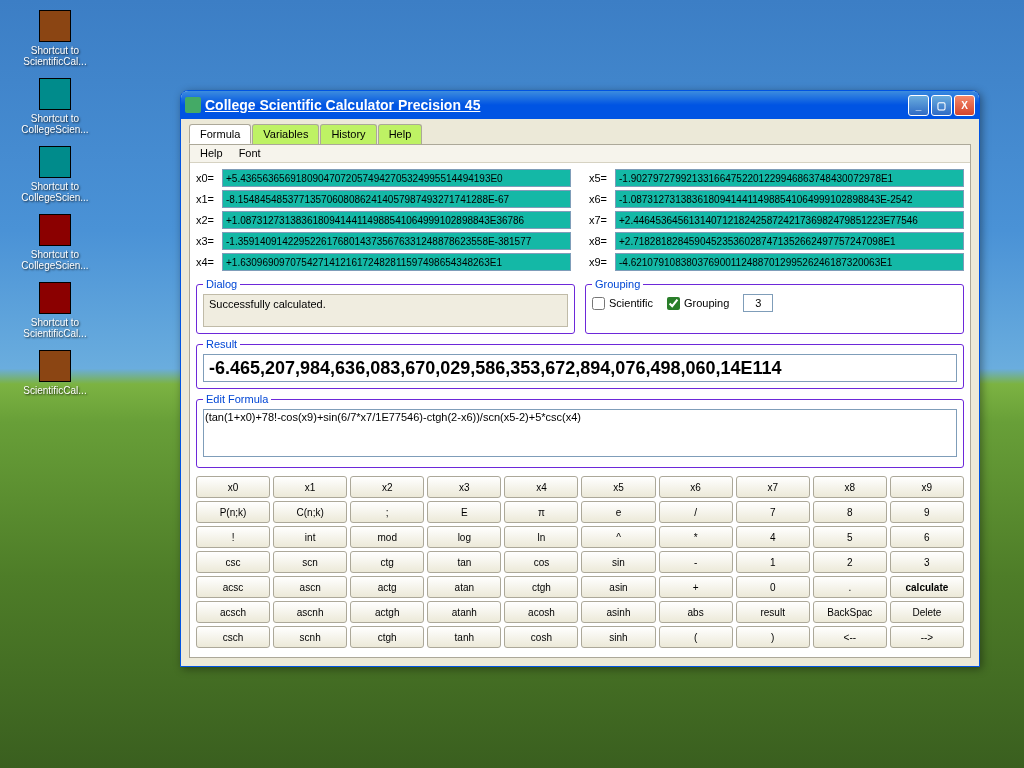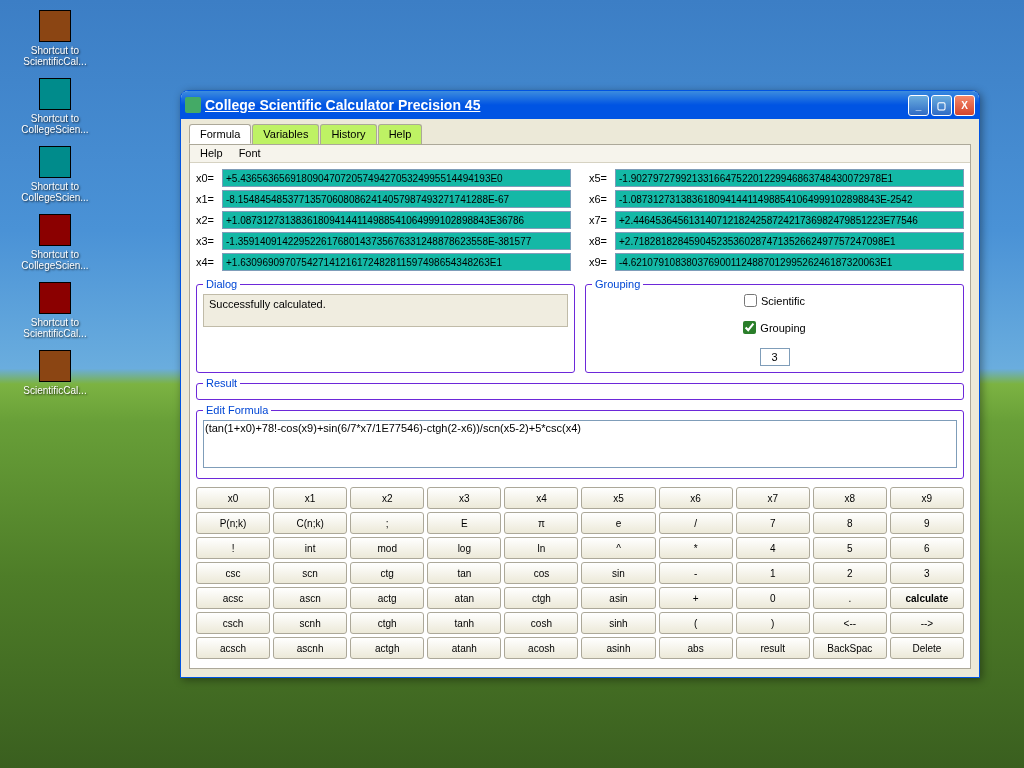--- a/index.html
+++ b/index.html
@@ -44,21 +44,21 @@
 .vars-col { flex: 1; }
 .var-line { display: flex; align-items: center; margin-bottom: 3px; font-size: 11px; }
 .var-line .vlbl { width: 26px; }
 .var-line input { flex: 1; height: 18px; font-size: 10px; padding: 0 3px; border: 1px solid #7f9db9; background: #14b8a6; }
 
 fieldset { border: 1px solid #6d28d9; border-radius: 3px; padding: 4px 6px 6px 6px; margin-top: 4px; }
 legend { font-size: 11px; color: #0046d5; padding: 0 3px; }
 .twocol { display: flex; gap: 10px; }
 .twocol > * { flex: 1; }
 .dialog-box { background: #f0ede0; border: 1px solid #c0bba8; padding: 3px 5px; font-size: 11px; height: 33px; }
-.options-inner { display: flex; align-items: center; gap: 14px; font-size: 11px; flex-direction: column; }
+.options-inner { display: flex; align-items: center; gap: 14px; font-size: 11px; }
 .options-inner input[type=text] { width: 30px; height: 18px; border: 1px solid #7f9db9; text-align: center; font-size: 11px; }
 .chk { display: flex; align-items: center; gap: 4px; }
 .chk input { accent-color: #2a7e2a; }
 
 .result-box { background: #fff; border: 1px solid #7f9db9; padding: 3px 5px; font-size: 18px; font-weight: bold; height: 28px; overflow: hidden; white-space: nowrap; }
 .formula-box { width: 100%; height: 48px; font-size: 11px; padding: 1px; border: 1px solid #7f9db9; resize: none; font-family: Tahoma, sans-serif; }
 
 .keypad { margin-top: 8px; }
 .krow { display: flex; gap: 3px; margin-bottom: 3px; }
 .kbtn { flex: 1; height: 22px; font-size: 10px; background: linear-gradient(to bottom, #fff, #ece9d8); border: 1px solid #aca899; border-radius: 3px; cursor: pointer; display: flex; align-items: center; justify-content: center; }
@@ -184,20 +184,21 @@
                 <input type="checkbox" checked="" style="">
                 <span>Grouping</span>
               </label>
               <input type="text" value="3" style="">
             </div>
           </fieldset>
         </div>
 
         <fieldset>
           <legend>Result</legend>
+          <div class="result-box">-6.465,207,984,636,083,670,029,586,353,672,894,076,498,060,14E114</div>
         </fieldset>
 
         <fieldset>
           <legend>Edit Formula</legend>
           <textarea class="formula-box" style="">(tan(1+x0)+78!-cos(x9)+sin(6/7*x7/1E77546)-ctgh(2-x6))/scn(x5-2)+5*csc(x4)</textarea>
         </fieldset>
 
         <div class="keypad" id="keypad">
             <div class="krow">
               <div class="kbtn">x0</div>
@@ -253,41 +254,41 @@
               <div class="kbtn">actg</div>
               <div class="kbtn">atan</div>
               <div class="kbtn">ctgh</div>
               <div class="kbtn">asin</div>
               <div class="kbtn">+</div>
               <div class="kbtn">0</div>
               <div class="kbtn">.</div>
               <div class="kbtn calc">calculate</div>
             </div>
             <div class="krow">
+              <div class="kbtn">acsch</div>
+              <div class="kbtn">ascnh</div>
+              <div class="kbtn">actgh</div>
+              <div class="kbtn">atanh</div>
+              <div class="kbtn">acosh</div>
+              <div class="kbtn">asinh</div>
+              <div class="kbtn">abs</div>
+              <div class="kbtn">result</div>
+              <div class="kbtn">BackSpac</div>
+              <div class="kbtn">Delete</div>
+            </div>
+            <div class="krow">
               <div class="kbtn">csch</div>
               <div class="kbtn">scnh</div>
               <div class="kbtn">ctgh</div>
               <div class="kbtn">tanh</div>
               <div class="kbtn">cosh</div>
               <div class="kbtn">sinh</div>
               <div class="kbtn">(</div>
               <div class="kbtn">)</div>
               <div class="kbtn">&lt;--</div>
               <div class="kbtn">--&gt;</div>
             </div>
-            <div class="krow">
-              <div class="kbtn">acsch</div>
-              <div class="kbtn">ascnh</div>
-              <div class="kbtn">actgh</div>
-              <div class="kbtn">atanh</div>
-              <div class="kbtn">acosh</div>
-              <div class="kbtn">asinh</div>
-              <div class="kbtn">abs</div>
-              <div class="kbtn">result</div>
-              <div class="kbtn">BackSpac</div>
-              <div class="kbtn">Delete</div>
-            </div>
           </div>
 
       </div>
     </div>
   </div>
 </div>
 
 </body></html>

